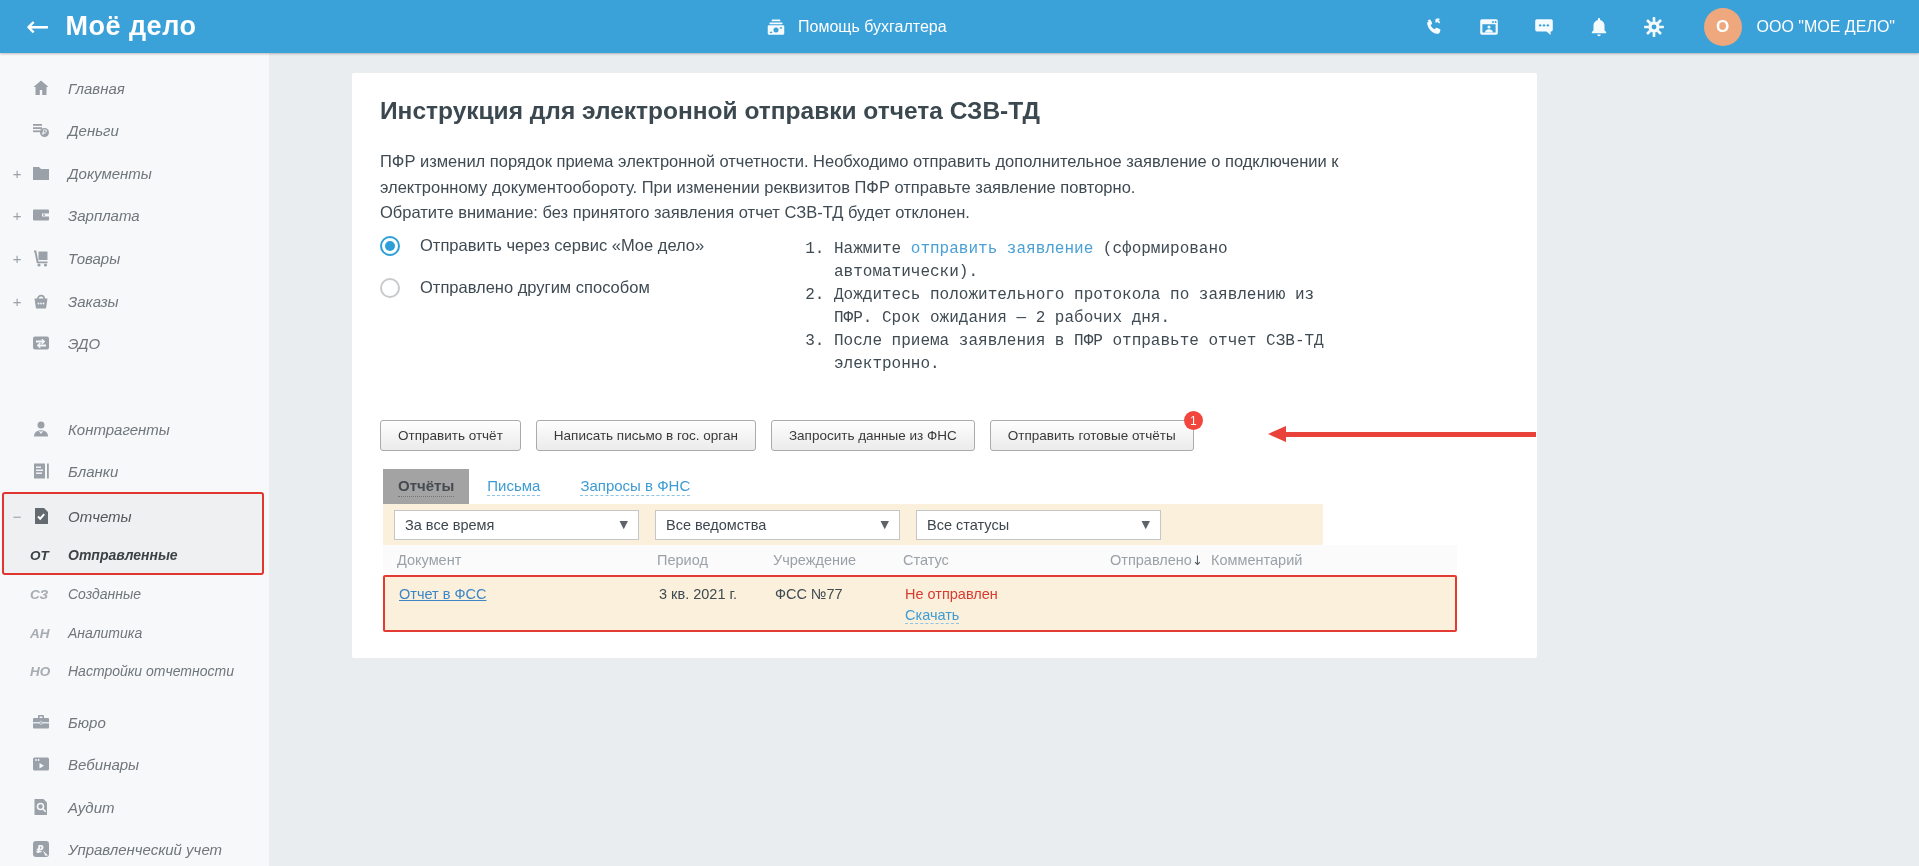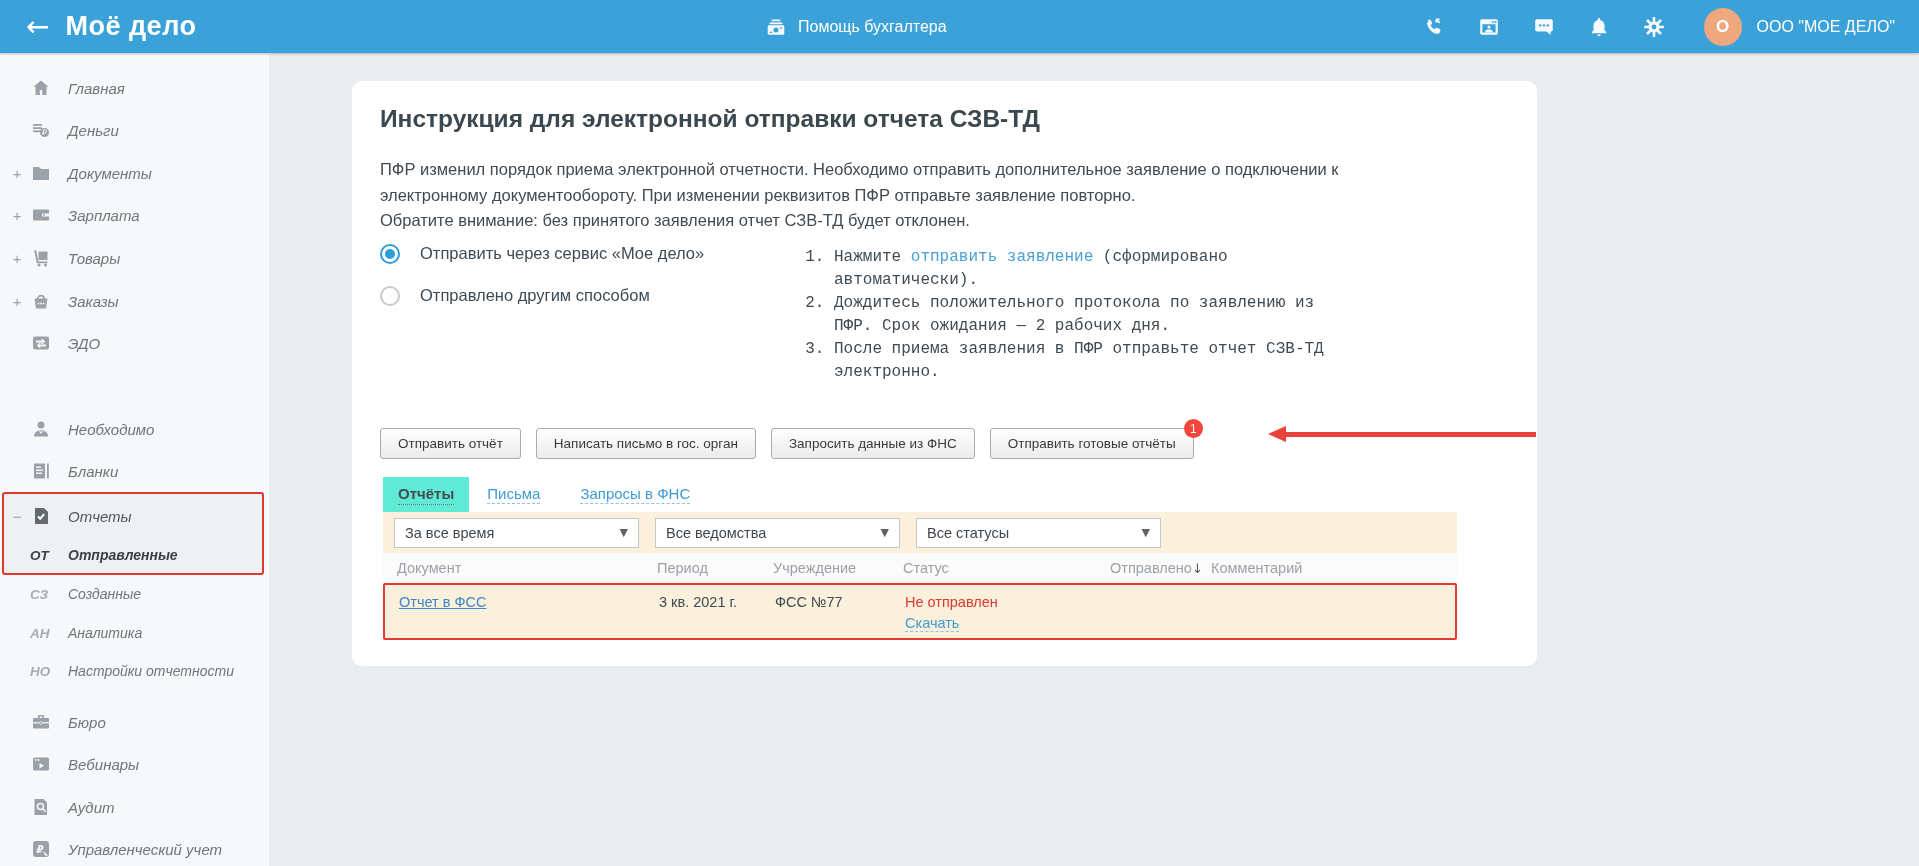--- a/index.html
+++ b/index.html
@@ -41,21 +41,21 @@
   .sn-prefix.active { color:#3b4146; }
   .sn-label { position:absolute; left:68px; font-size:15px; color:#6f767c; white-space:nowrap; }
   .sn-label.sub { font-size:14px; }
   .sn-label.active { font-weight:bold; color:#3b4146; }
   .active-outline { position:absolute; left:2px; top:439px; width:262px; height:83px;
     border:2px solid #e1352f; border-radius:3px; background:#eef0f1; }
 
   
   .content { position:absolute; left:269px; top:53px; right:0; bottom:0; background:#eaedef; }
   .card { position:absolute; left:83px; top:20px; width:1185px; height:585px;
-    background:#fff; border-radius:10px;margin-top:8px; }
+    background:#fff; border-radius:2px; }
 
   .page-title { position:absolute; left:28px; top:24px; font-size:24.5px;
     font-weight:bold; color:#3b4850; }
   .intro { position:absolute; left:28px; top:76px; font-size:16.5px;
     line-height:25.5px; color:#3f4a52; }
 
   .radios { position:absolute; left:28px; top:162px; }
   .radio-row { display:flex; align-items:center; gap:20px; height:21px;
     margin-bottom:21px; cursor:pointer; }
   .radio { width:20px; height:20px; border-radius:50%; background:#fff;
@@ -79,30 +79,30 @@
     display:flex; align-items:center; justify-content:center; }
 
   .arrow-bar { position:absolute; left:1017px; top:379px; width:250px; height:5px;
     background:#e8423a; }
   .arrow-head { position:absolute; left:999px; top:373px; width:0; height:0;
     border-top:8.5px solid transparent; border-bottom:8.5px solid transparent;
     border-right:18px solid #e8423a; }
 
   .tabs { position:absolute; left:31px; top:396px; height:35px;
     display:flex; align-items:center; }
-  .tab-active { height:35px; background:#5eead4; padding:0 15px;
+  .tab-active { height:35px; background:#a3a3a3; padding:0 15px;
     display:flex; align-items:center; cursor:pointer; }
   .tab-active span { font-size:15px; font-weight:bold; color:#454b51;
     border-bottom:1px dotted #70767c; padding-bottom:2px; }
   .tab-link { font-size:15px; color:#3e9bd3; cursor:pointer;
     border-bottom:1px dashed #8fc3e4; padding-bottom:1px; }
   .tab-link.l1 { margin-left:18px; }
   .tab-link.l2 { margin-left:40px; }
 
-  .filter-panel { position:absolute; left:31px; top:431px; width:1074px;
+  .filter-panel { position:absolute; left:31px; top:431px; width:940px;
     height:41px; background:#faf0db; display:flex; align-items:center;
     gap:16px; padding-left:11px; }
   .select { width:245px; height:30px; background:#fff; border:1px solid #c4c7ca;
     display:flex; align-items:center; padding:0 10px; font-size:14.5px;
     color:#3f474e; cursor:pointer; position:relative; }
   .select .arr { position:absolute; right:10px; font-size:11px; color:#5d6368;
     font-family:"DejaVu Sans",sans-serif; }
 
   .thead, .trow { position:absolute; left:31px; width:1074px; display:grid;
     grid-template-columns:260px 116px 130px 207px 101px 1fr; padding-left:14px; }
@@ -283,21 +283,21 @@
   <div class="sn-item" style="top:363px">
     <span class="sn-ico">
       <svg width="20" height="20" viewBox="0 0 20 20">
           <g fill="#9aa1a8">
         <circle cx="10" cy="6" r="3.5"></circle>
             <path d="M3 17.5c0-4 3-6.2 7-6.2s7 2.2 7 6.2z"></path>
           </g>
         <path d="M8.5 12l1.5 2 1.5-2" fill="none" stroke="#f7f8f9" stroke-width="1.2"></path>
         </svg>
     </span>
-    <span class="sn-label">Необходимо</span>
+    <span class="sn-label">Контрагенты</span>
   </div>
 
   <div class="sn-item" style="top:405px">
     <span class="sn-ico">
       <svg width="20" height="20" viewBox="0 0 20 20">
           <g fill="#9aa1a8">
         <path d="M3 2.5h11v15H3z"></path>
             <rect x="16" y="2.5" width="1.8" height="15"></rect>
           </g>
         <rect x="5" y="5.5" width="5" height="1.4" fill="#f7f8f9"></rect>

